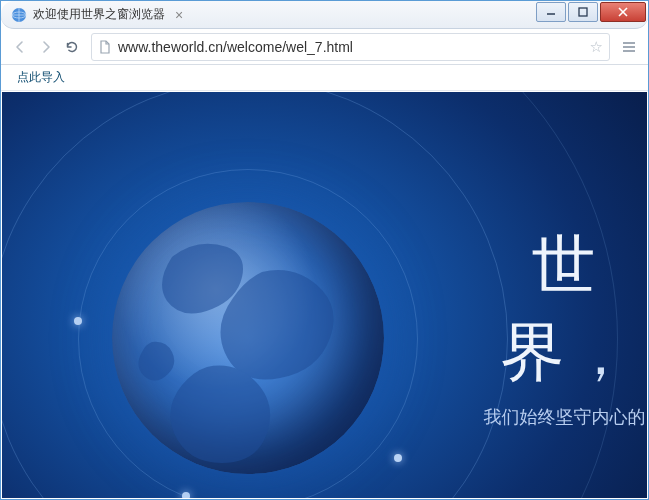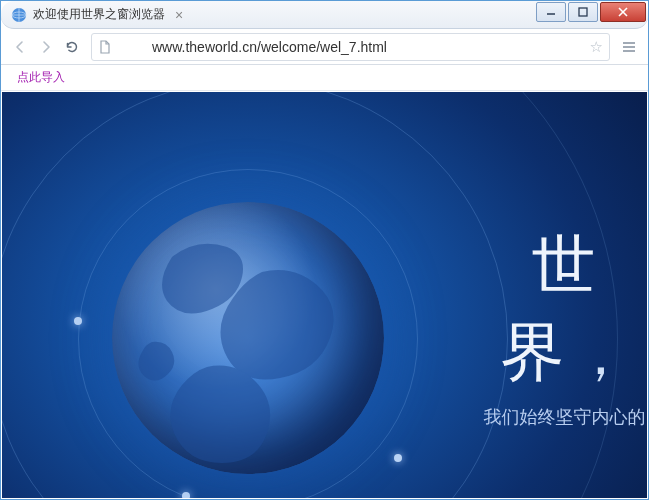--- a/index.html
+++ b/index.html
@@ -52,35 +52,34 @@
   .nav-btn {
     width:26px; height:26px; display:flex;align-items:center;justify-content:center;
     color:#b7bfc8; cursor:pointer; border-radius:3px;
   }
   .nav-btn.enabled { color:#5e6b7a; }
   .addr {
     flex:1; height:28px; margin:0 6px;
     border:1px solid #d7dde5; border-radius:3px;
     display:flex; align-items:center; padding:0 6px;
     background:#fff;
-    gap:34px;
   }
   .addr .page-icon { width:14px;height:14px;margin-right:6px;color:#9aa5b1; }
   .addr-text { flex:1; font-size:14px; color:#333; }
   .star { color:#b7bfc8; cursor:pointer; font-size:15px; }
   .menu-btn { width:26px;height:26px;display:flex;align-items:center;justify-content:center;color:#8a95a3;cursor:pointer; }
 
   
   .importbar {
     height: 26px; background:#fff;
     border-bottom:1px solid #e4e8ee;
     display:flex; align-items:center;
     font-size:12px; color:#555; padding:0 10px;
   }
-  .importbar a { color:#a21caf; text-decoration:none; margin-left:6px; cursor:pointer; }
+  .importbar a { color:#0c4a6e; text-decoration:none; margin-left:6px; cursor:pointer; }
 
   
   .content {
     position:absolute; left:1px; right:1px; top:91px; bottom:1px;
     background: radial-gradient(ellipse 500px 400px at 38% 55%, #1865c0 0%, #144f9f 35%, #0c2e6c 70%, #081d4a 100%);
     overflow:hidden;
   }
   
   .ring {
     position:absolute; border:1px solid rgba(120,170,230,0.28);

